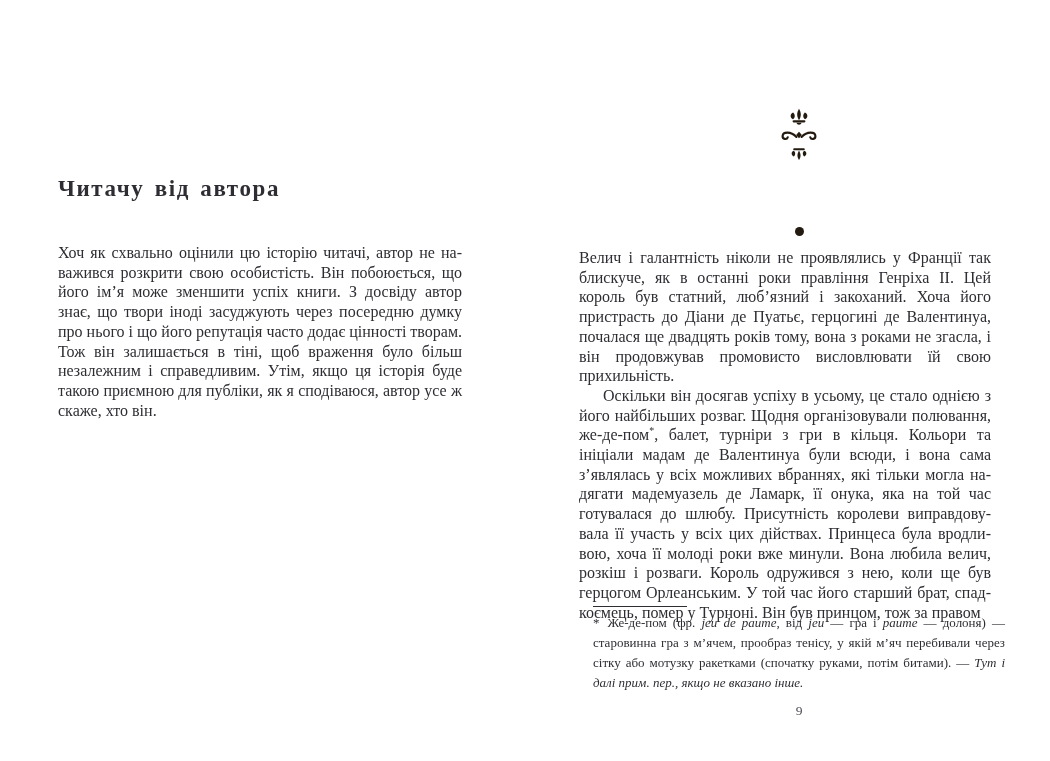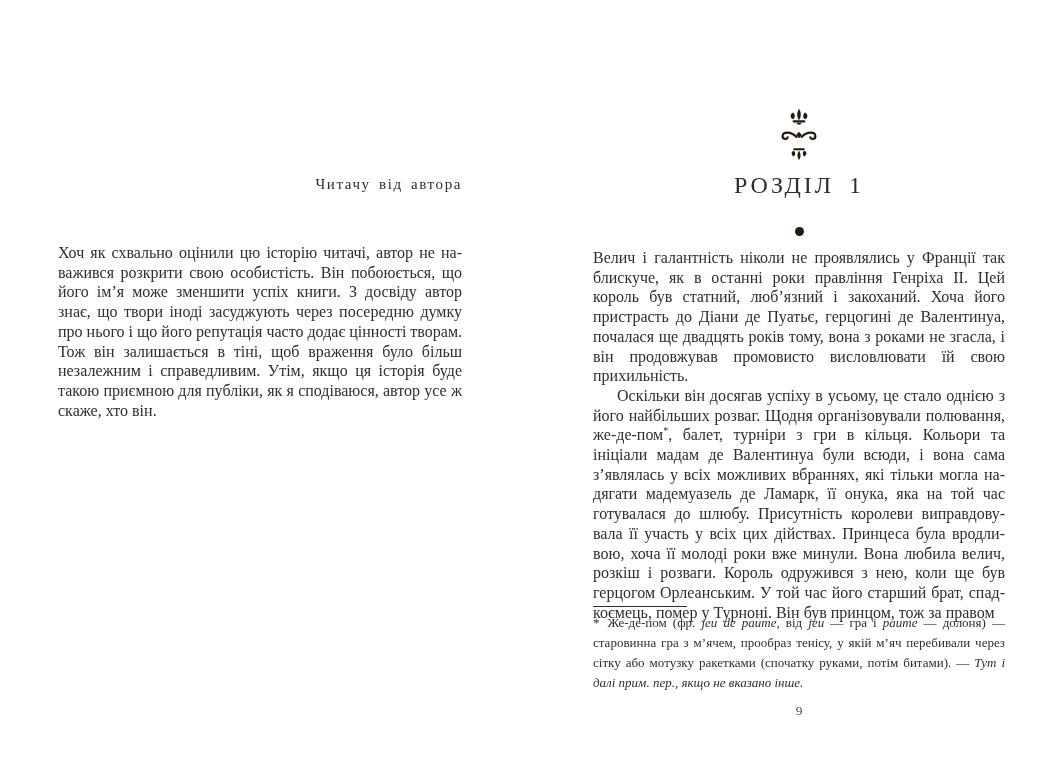--- a/index.html
+++ b/index.html
@@ -10,33 +10,33 @@
   }
   html,body{margin:0;padding:0;background:#fff;}
   .spread{
     position:relative;width:1050px;height:761px;overflow:hidden;
     background:var(--page-bg);color:var(--text);
     font-family:"Liberation Serif","DejaVu Serif",serif;
   }
   .abs{position:absolute;}
   
   .preface-heading{
-    top:176px;left:58px;width:404px;text-align:right;
-    font-weight:normal;font-size:15px;letter-spacing:1.6px;word-spacing:3px;
+    top:176px;left:58px;width:404px;text-align:left;
+    font-weight:bold;font-size:23px;letter-spacing:1.6px;word-spacing:3px;
   }
   .left-body{top:243px;left:58px;width:404px;}
   
   .ornament-wrap{top:108px;left:593px;width:412px;display:flex;justify-content:center;}
   .chapter-title{
     top:172px;left:593px;width:412px;text-align:center;
     font-size:24px;letter-spacing:3px;word-spacing:6px;
   }
   .bullet-wrap{top:227px;left:593px;width:412px;display:flex;justify-content:center;}
   .bullet-dot{width:9px;height:9px;border-radius:50%;background:var(--accent);}
-  .right-body{top:248px;left:593px;width:412px;}
+  .right-body{top:248px;left:579px;width:412px;}
   .body-text{font-size:16px;line-height:19.7px;text-align:justify;}
   .body-text p{margin:0;padding:0;}
   .body-text p.indent{text-indent:24px;}
   sup.fn-ref{font-size:10px;line-height:0;vertical-align:super;}
   .footnote-rule{top:606px;left:593px;width:94px;border-top:1.4px solid var(--text);height:0;}
   .footnote{
     top:613px;left:593px;width:412px;
     font-size:13px;line-height:20px;text-align:justify;
   }
   .footnote .it{font-style:italic;}
@@ -77,21 +77,20 @@
         </g>
 
         <path d="M30 37 L34.5 42 L30 47 L25.5 42 Z"></path>
       </g>
 
       <path class="orn-stroke" d="M26 45 C17 36 5 37 4.5 43.5 C4.2 48.5 11 50 12.5 45.5"></path>
       <path class="orn-stroke" d="M34 45 C43 36 55 37 55.5 43.5 C55.8 48.5 49 50 47.5 45.5"></path>
     </svg>
   </div>
 
-  <div class="abs chapter-title">РОЗДІЛ 1</div>
 
   <div class="abs bullet-wrap">
     <div class="bullet-dot"></div>
   </div>
 
   <div class="abs right-body body-text">
     <p>Велич і галантність ніколи не проявлялись у Франції так блискуче, як в останні роки правління Генріха II. Цей король був статний, люб’язний і закоханий. Хоча його пристрасть до Діани де Пуатьє, герцогині де Валентинуа, почалася ще двадцять років тому, вона з роками не згасла, і він про­довжував промовисто висловлювати їй свою прихильність.</p>
     <p class="indent"><span>Оскільки він досягав успіху в усьому, це стало однією з його найбільших розваг. Щодня організовували полю­вання, же-де-пом</span><sup class="fn-ref">*</sup><span>, балет, турніри з гри в кільця. Кольори та ініціали мадам де Валентинуа були всюди, і вона сама з’являлась у всіх можливих вбраннях, які тільки могла на­дягати мадемуазель де Ламарк, її онука, яка на той час готувалася до шлюбу. Присутність королеви виправдову­вала її участь у всіх цих дійствах. Принцеса була вродли­вою, хоча її молоді роки вже минули. Вона любила велич, розкіш і розваги. Король одружився з нею, коли ще був герцогом Орлеанським. У той час його старший брат, спад­коємець, помер у Турноні. Він був принцом, тож за правом</span></p>
   </div>
 

